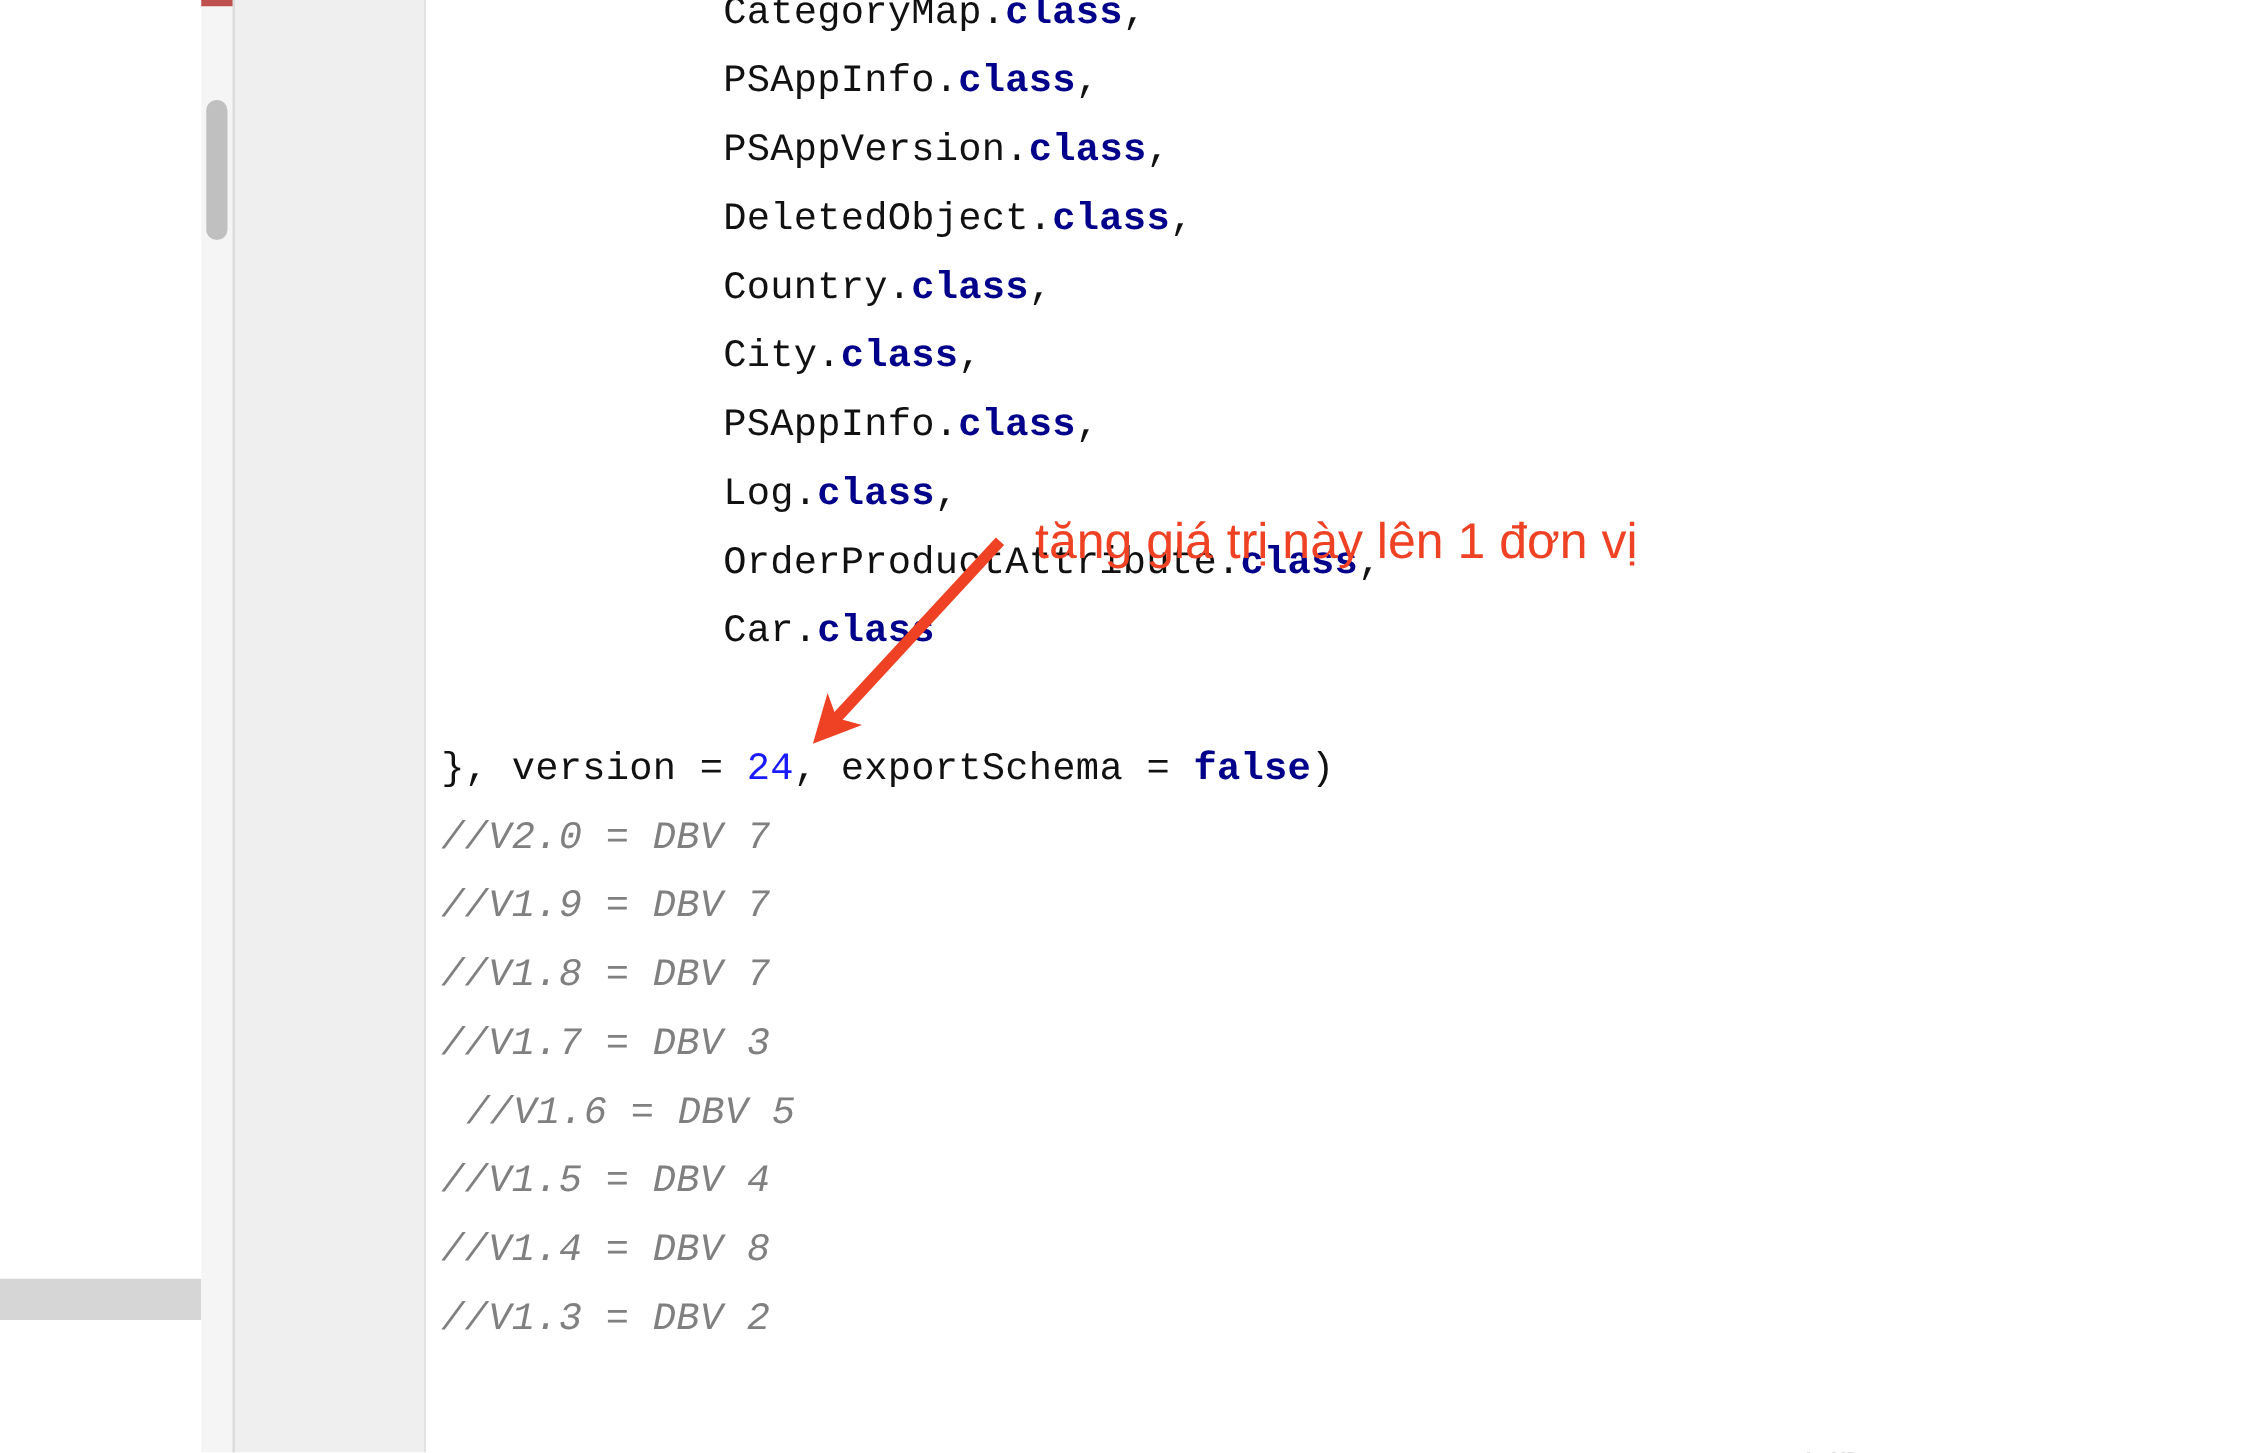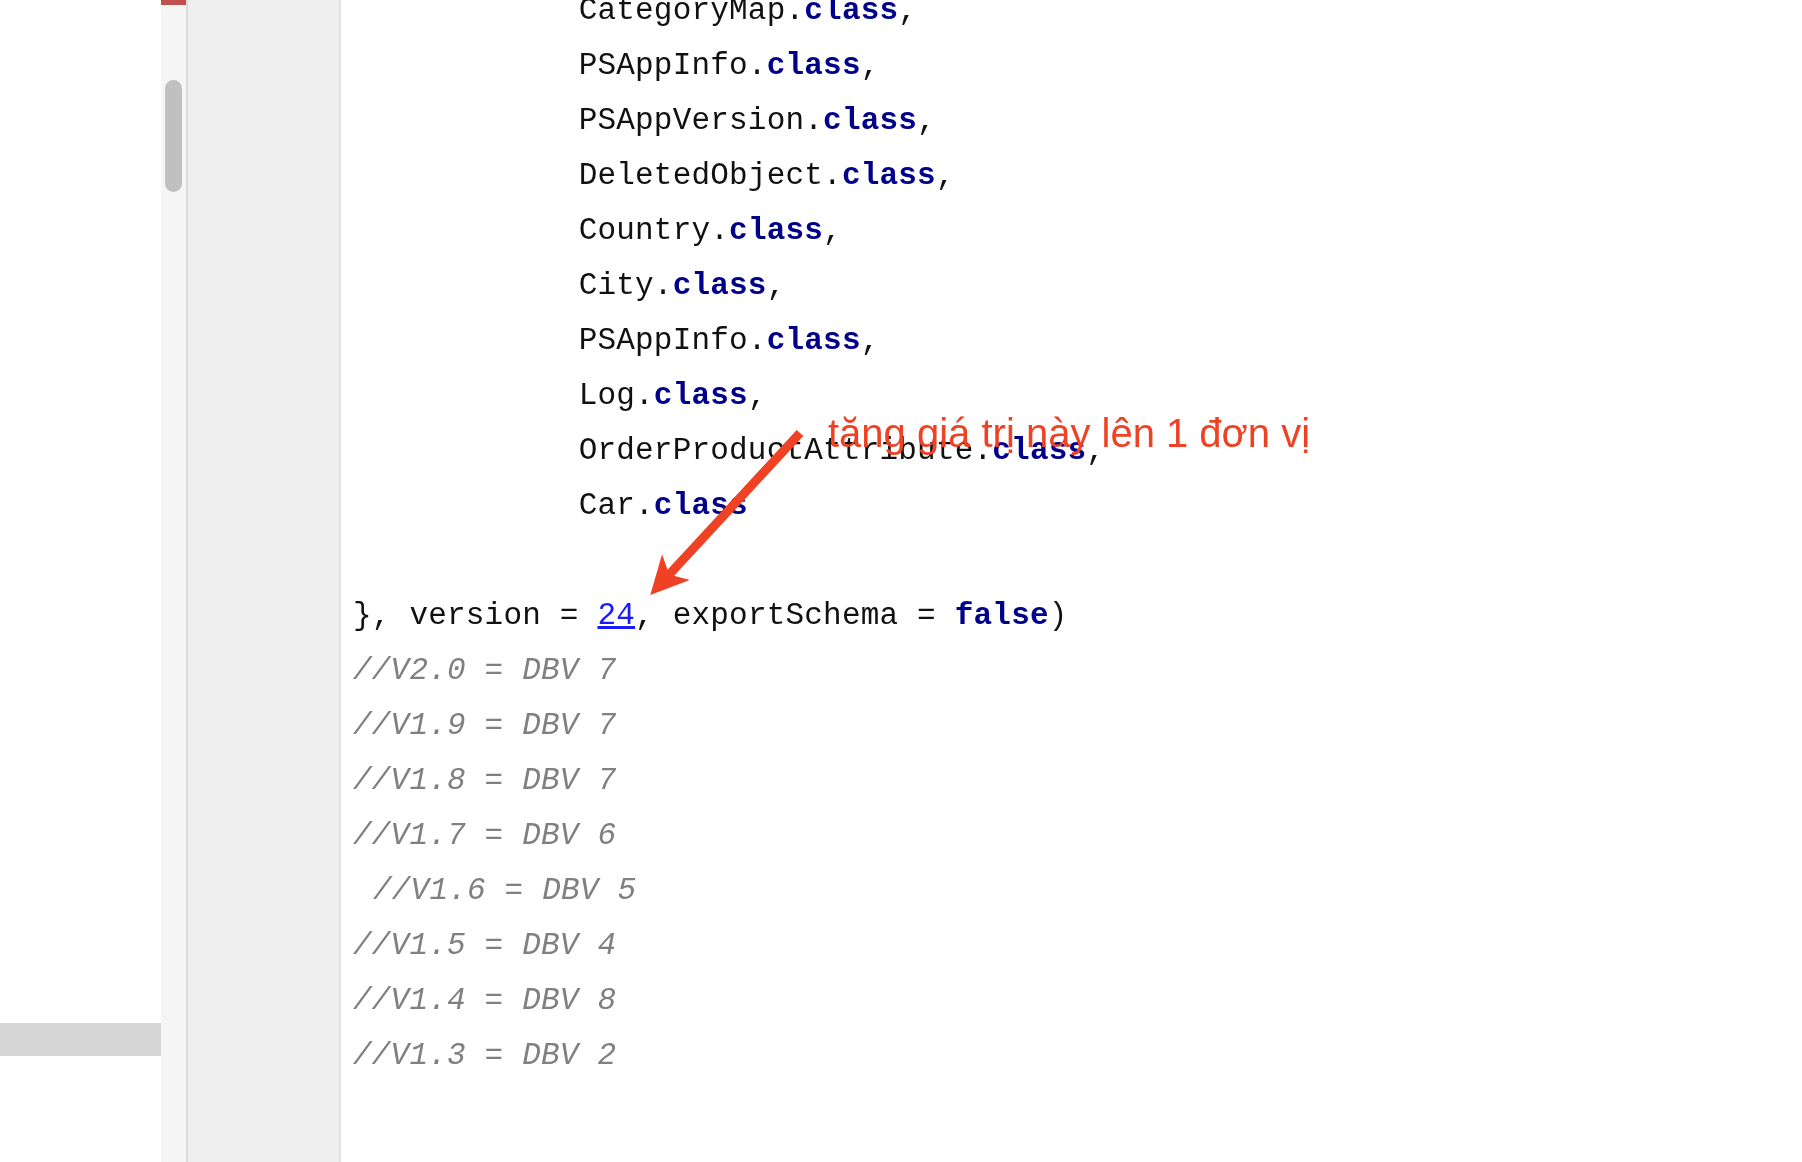--- a/index.html
+++ b/index.html
@@ -126,21 +126,20 @@
     height: 55px;
     color: #111111;
     letter-spacing: 0.2px;
   }
   .tok-kw {
     color: #00008b;
     font-weight: bold;
   }
   .tok-num {
     color: #1a1aff;
-    text-decoration: underline;
   }
   .tok-comment {
     color: #808080;
     font-style: italic;
   }
 
   
   .annotation {
     position: absolute;
     white-space: pre;
@@ -209,21 +208,21 @@
         <div class="code-line" style="top: 258px;"><span>            </span><span>City.</span><span class="tok-kw">class</span><span>,</span></div>
         <div class="code-line" style="top: 313px;"><span>            </span><span>PSAppInfo.</span><span class="tok-kw">class</span><span>,</span></div>
         <div class="code-line" style="top: 368px;"><span>            </span><span>Log.</span><span class="tok-kw">class</span><span>,</span></div>
         <div class="code-line" style="top: 423px;"><span>            </span><span>OrderProductAttribute.</span><span class="tok-kw">class</span><span>,</span></div>
         <div class="code-line" style="top: 478px;"><span>            </span><span>Car.</span><span class="tok-kw">class</span></div>
         <div class="code-line" style="top: 533px;"></div>
         <div class="code-line" style="top: 588px;"><span>}, version = </span><span class="tok-num">24</span><span>, exportSchema = </span><span class="tok-kw">false</span><span>)</span></div>
         <div class="code-line" style="top: 643px;"><span class="tok-comment">//V2.0 = DBV 7</span></div>
         <div class="code-line" style="top: 698px;"><span class="tok-comment">//V1.9 = DBV 7</span></div>
         <div class="code-line" style="top: 753px;"><span class="tok-comment">//V1.8 = DBV 7</span></div>
-        <div class="code-line" style="top: 808px;"><span class="tok-comment">//V1.7 = DBV 6</span></div>
+        <div class="code-line" style="top: 808px;"><span class="tok-comment">//V1.7 = DBV 3</span></div>
         <div class="code-line" style="top: 863px; margin-left: 20px;"><span class="tok-comment">//V1.6 = DBV 5</span></div>
         <div class="code-line" style="top: 918px;"><span class="tok-comment">//V1.5 = DBV 4</span></div>
         <div class="code-line" style="top: 973px;"><span class="tok-comment">//V1.4 = DBV 8</span></div>
         <div class="code-line" style="top: 1028px;"><span class="tok-comment">//V1.3 = DBV 2</span></div>
         <div class="code-line" style="top: 1083px;"></div>
         <div class="code-line" style="top: 1138px;"></div>
       </div>
   </div>
 
   <div class="annotation" id="annotation-text" style="left: 828px; top: 413px; color: rgb(239, 65, 35);">tăng giá trị này lên 1 đơn vị</div>

